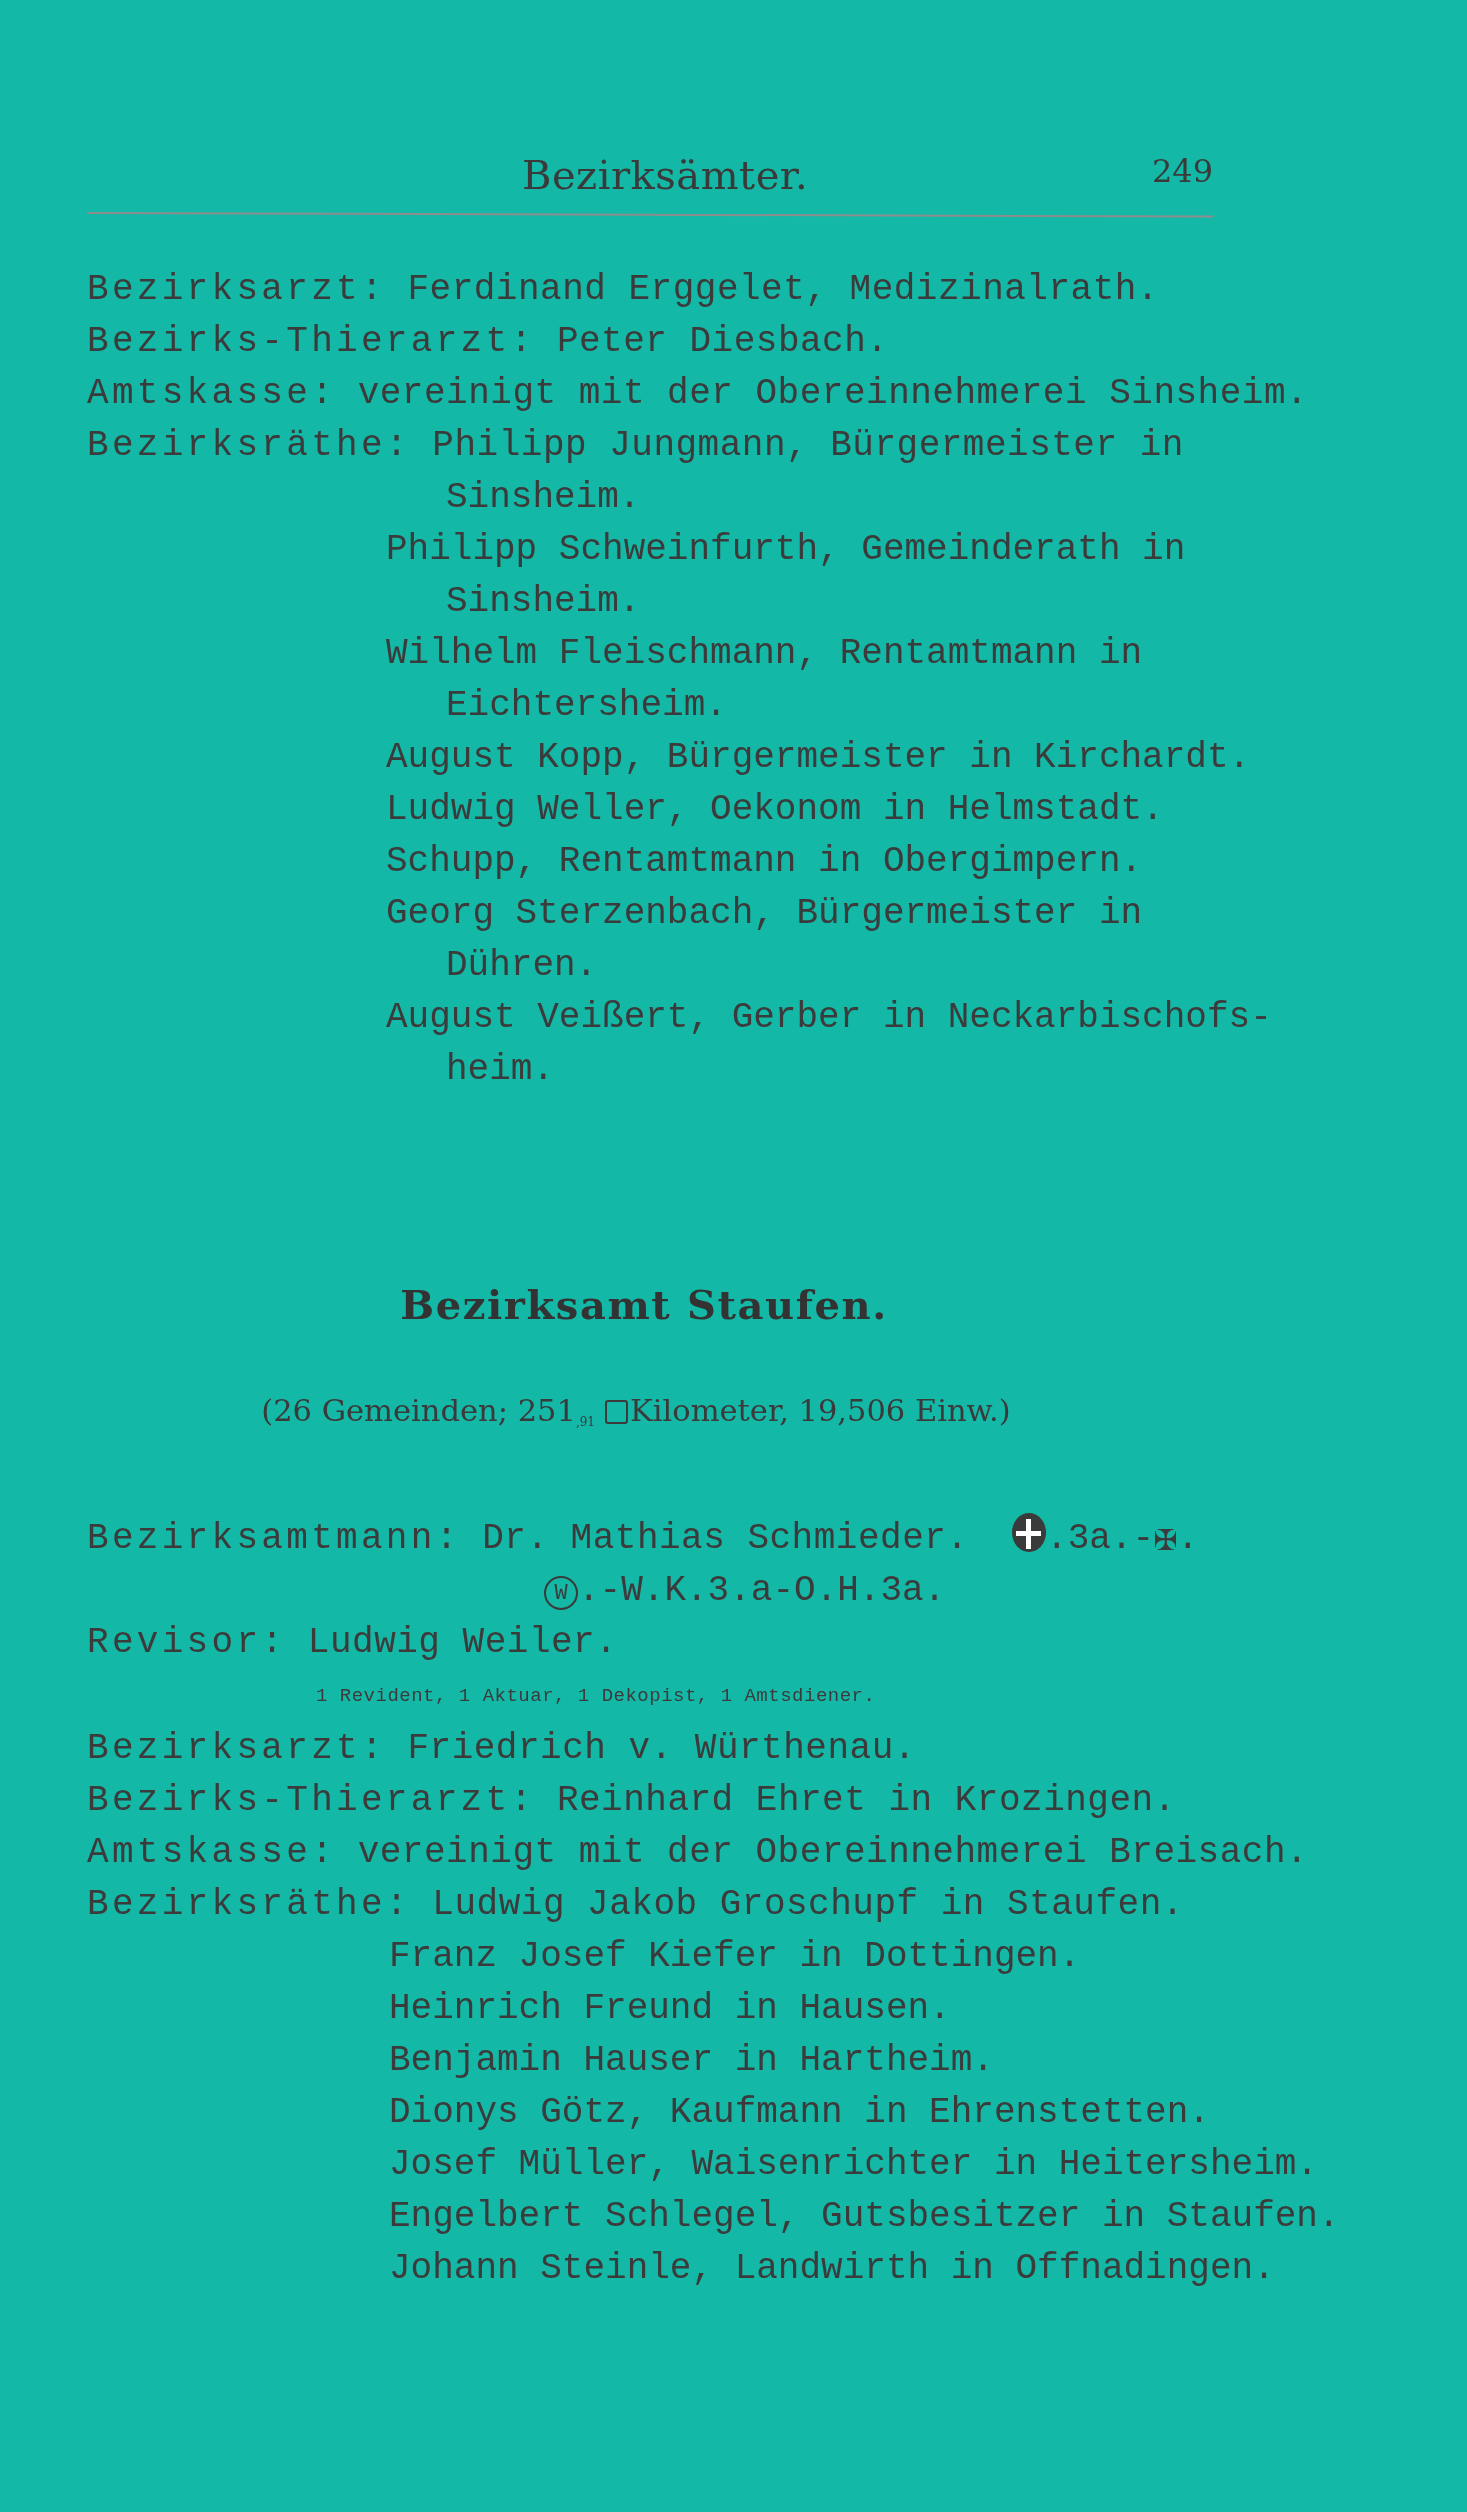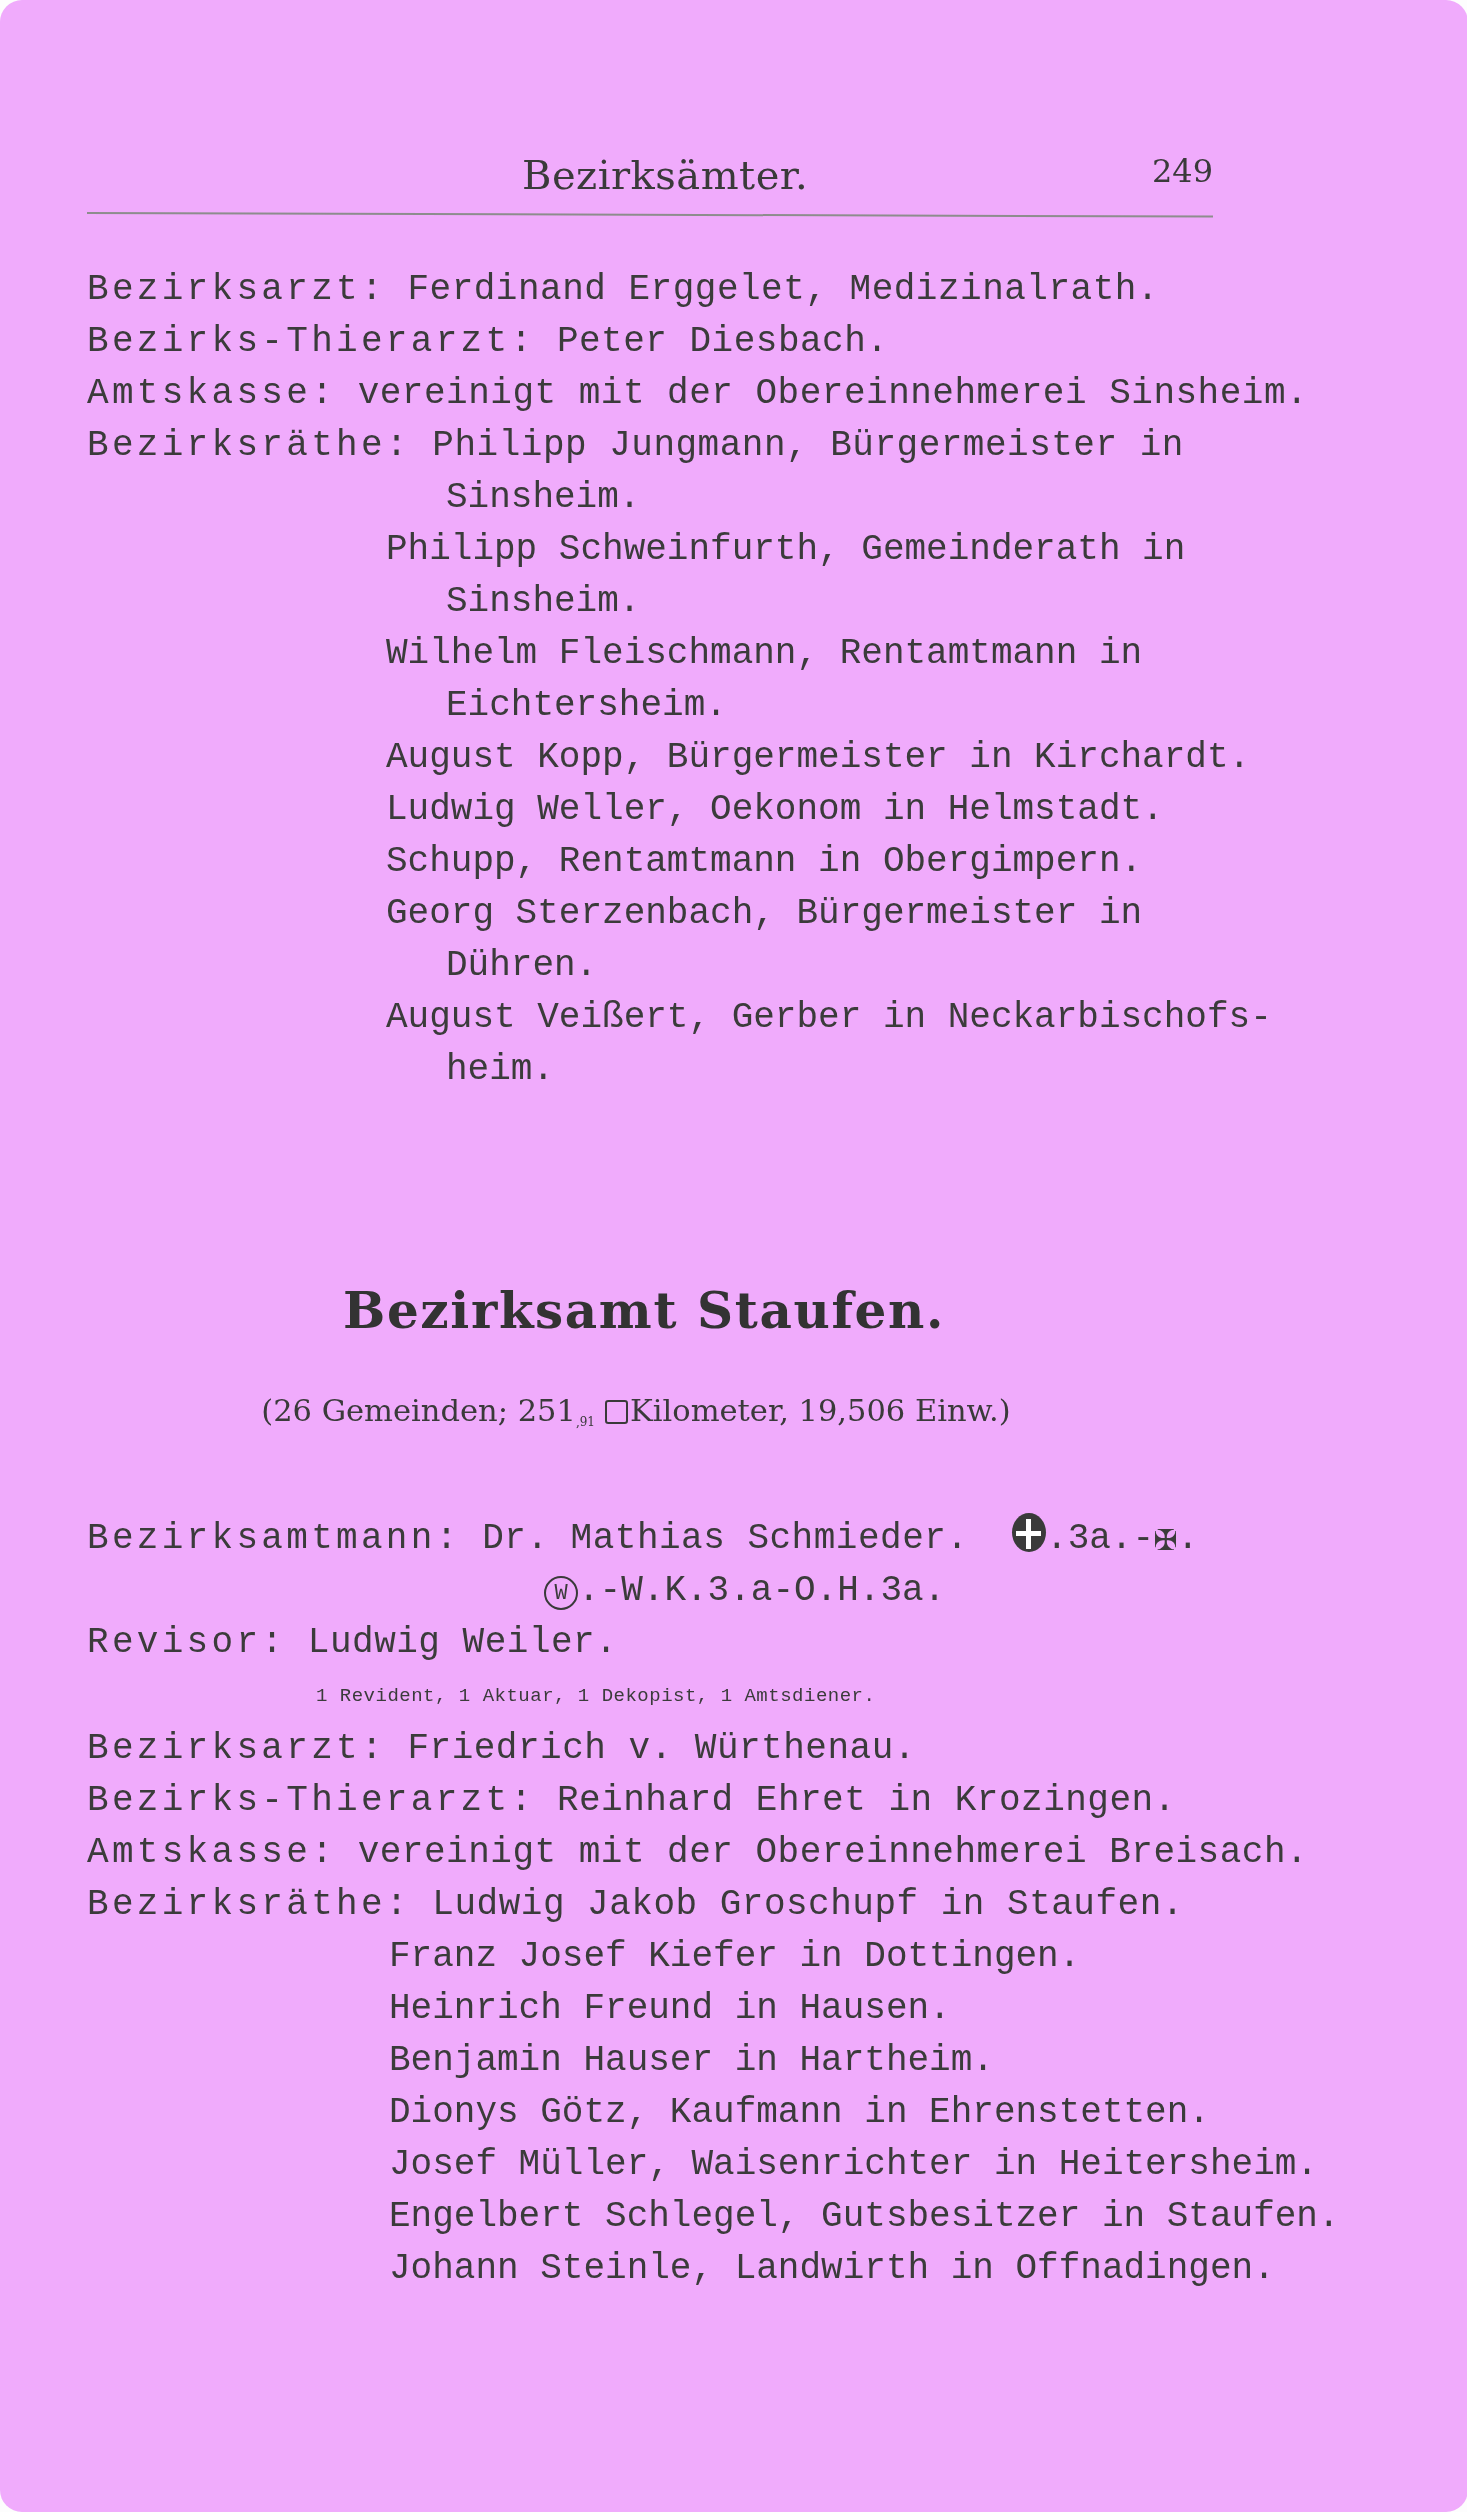--- a/index.html
+++ b/index.html
@@ -12,22 +12,21 @@
       height: 2512px;
       position: relative;
       overflow: hidden;
       color: #3b3b3b;
       font-family: "DejaVu Serif", "Liberation Serif", serif;
     }
     .page {
       position: absolute;
       left: 0; top: 0;
       width: 1468px; height: 2512px;
-      background: #f0abfc;
-      border-radius: 22px;
+      background: #14b8a6;
     }
     
     .running-head {
       position: absolute;
       top: 152px;
       left: 87px;
       width: 1126px;
       height: 60px;
     }
     .running-title {
@@ -82,21 +81,21 @@
     
     #sec1 { top: 264px; }
 
     
     .district-title {
       position: absolute;
       top: 1281px;
       left: 0;
       width: 1468px;
       text-align: center;
-      font-size: 50px;
+      font-size: 40px;
       font-weight: bold;
       letter-spacing: 1.6px;
       color: #333;
       padding-right: 180px;
       box-sizing: border-box;
     }
     .district-stats {
       position: absolute;
       top: 1393px;
       left: 0;

